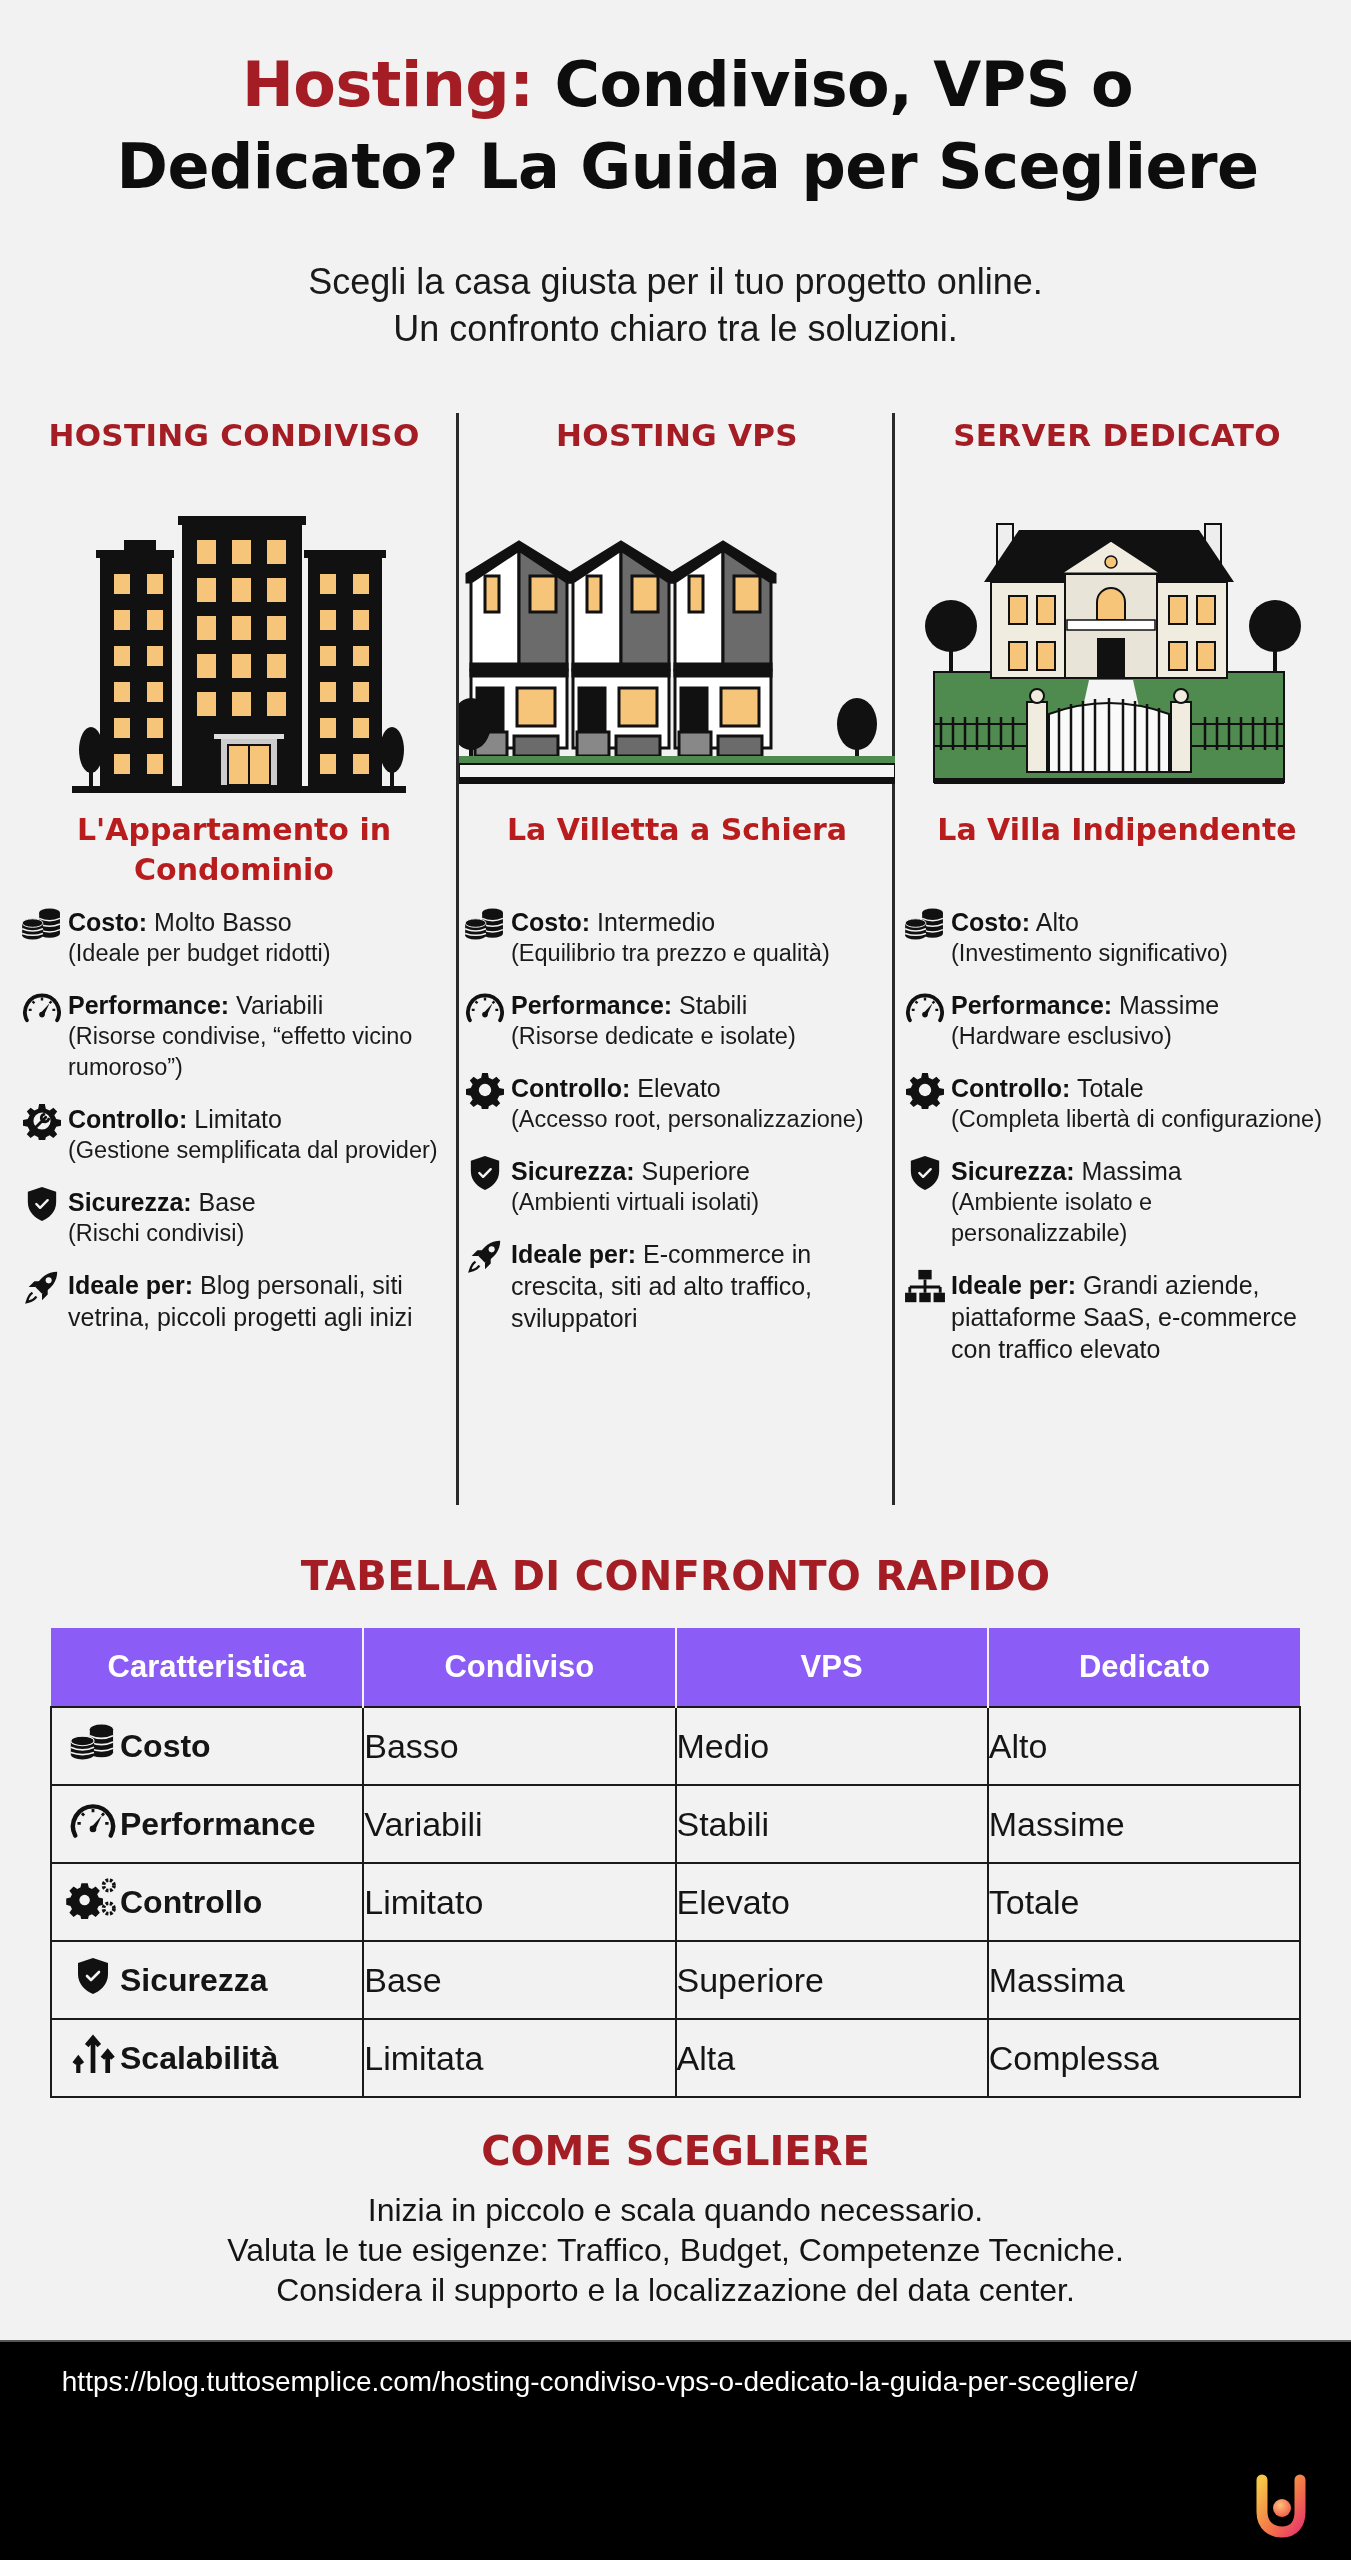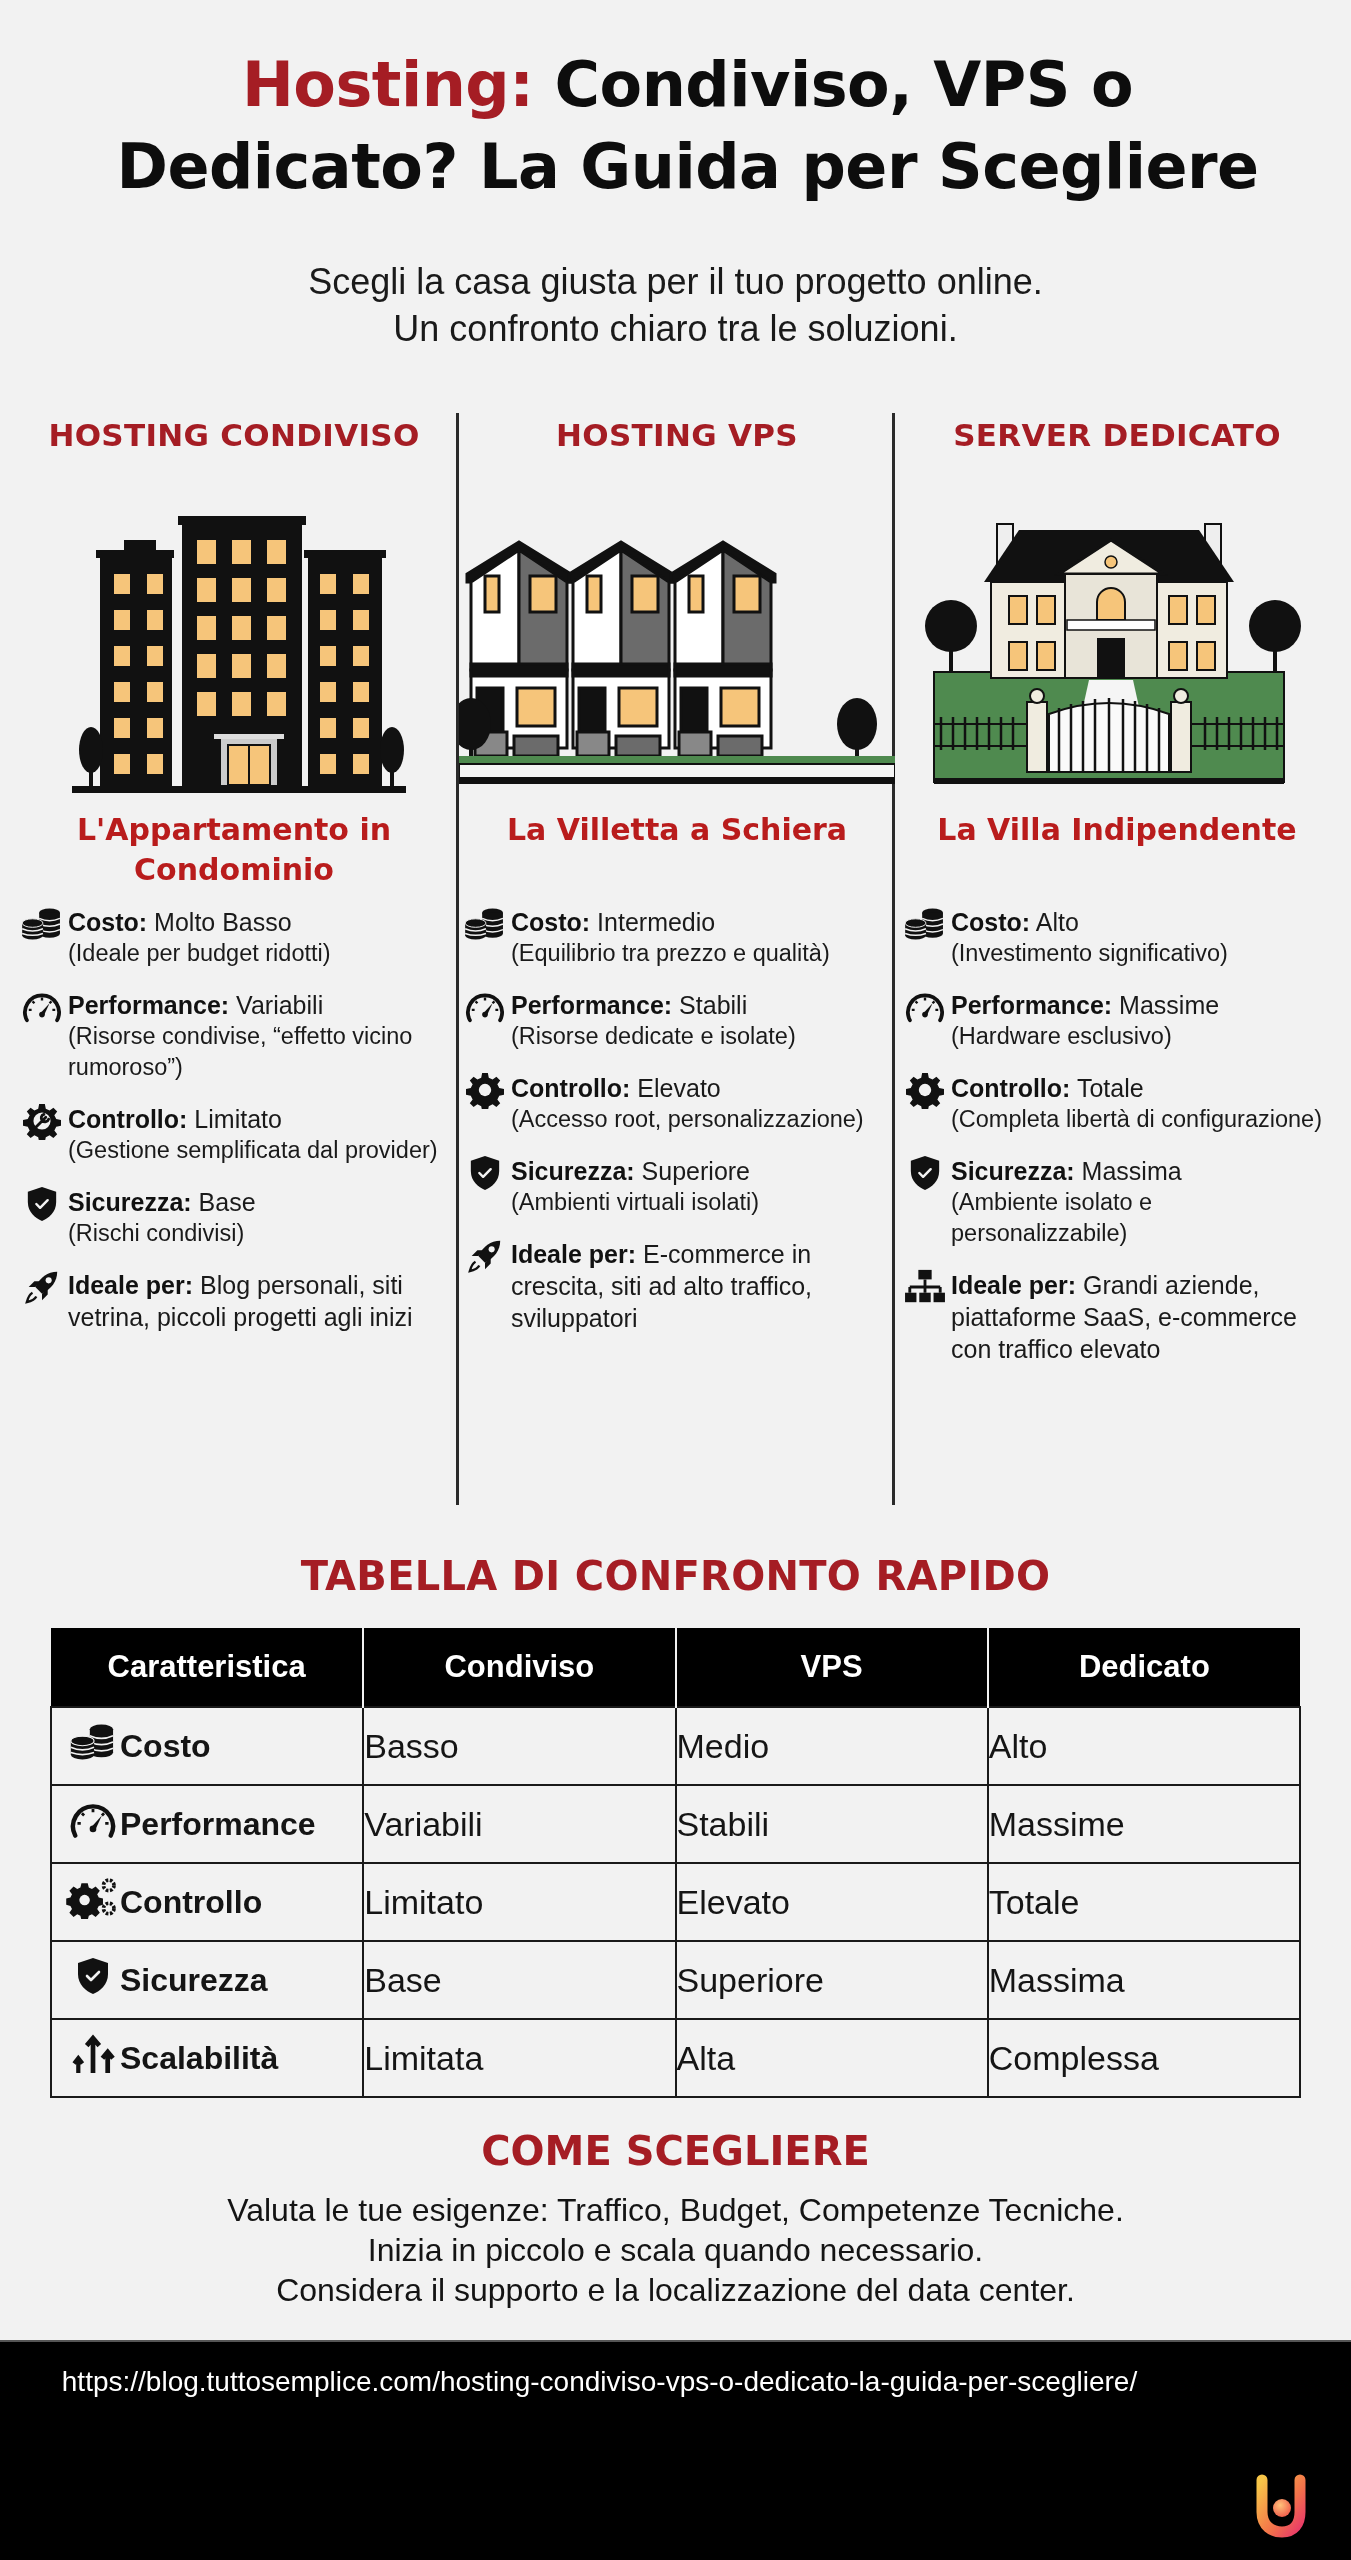--- a/index.html
+++ b/index.html
@@ -38,21 +38,21 @@
 
     .table-title {
       position: absolute; left: 0; top: 1553px; width: 1351px; text-align: center;
       font-family: "DejaVu Sans", sans-serif; font-weight: bold; font-size: 40px; color: #a51d24; letter-spacing: 0.3px;
     }
     table.cmp {
       position: absolute; left: 50px; top: 1628px; width: 1251px; border-collapse: collapse;
       table-layout: fixed;
     }
     table.cmp th {
-      background: #000000; color: #fff; font-weight: bold; font-size: 31px; height: 79px;
+      background: #8b5cf6; color: #fff; font-weight: bold; font-size: 31px; height: 79px;
       border-right: 2px solid #f2f2f2; text-align: center;
     }
     table.cmp th:last-child { border-right: none; }
     table.cmp td {
       border: 2px solid #1a1a1a; height: 78px; font-size: 34px; text-align: left; color: #151515; background: #f2f2f2;
     }
     table.cmp td.feat { text-align: left; padding-left: 14px; font-weight: bold; font-size: 32px; }
     table.cmp td.feat .ic { display: inline-block; width: 54px; vertical-align: middle; text-align: center; }
     table.cmp td.feat span.lbl { vertical-align: middle; }
 
@@ -528,22 +528,22 @@
             </svg></span><span class="lbl">Scalabilità</span></td>
       <td>Limitata</td>
       <td>Alta</td>
       <td>Complessa</td>
     </tr>
   </tbody>
 </table>
 
 <h2 class="choose-title">COME SCEGLIERE</h2>
 <div class="choose-lines">
+  <div>Inizia in piccolo e scala quando necessario.</div>
   <div>Valuta le tue esigenze: Traffico, Budget, Competenze Tecniche.</div>
-  <div>Inizia in piccolo e scala quando necessario.</div>
   <div>Considera il supporto e la localizzazione del data center.</div>
 </div>
 
 <footer class="footer">
   <div class="footer-url">https://blog.tuttosemplice.com/hosting-condiviso-vps-o-dedicato-la-guida-per-scegliere/</div>
   <div class="footer-logo">
     <svg width="60" height="64" viewBox="0 0 60 64">
       <defs>
         <linearGradient id="lg1" x1="0" y1="0" x2="1" y2="1">
           <stop offset="0" stop-color="#f7c548"></stop>

